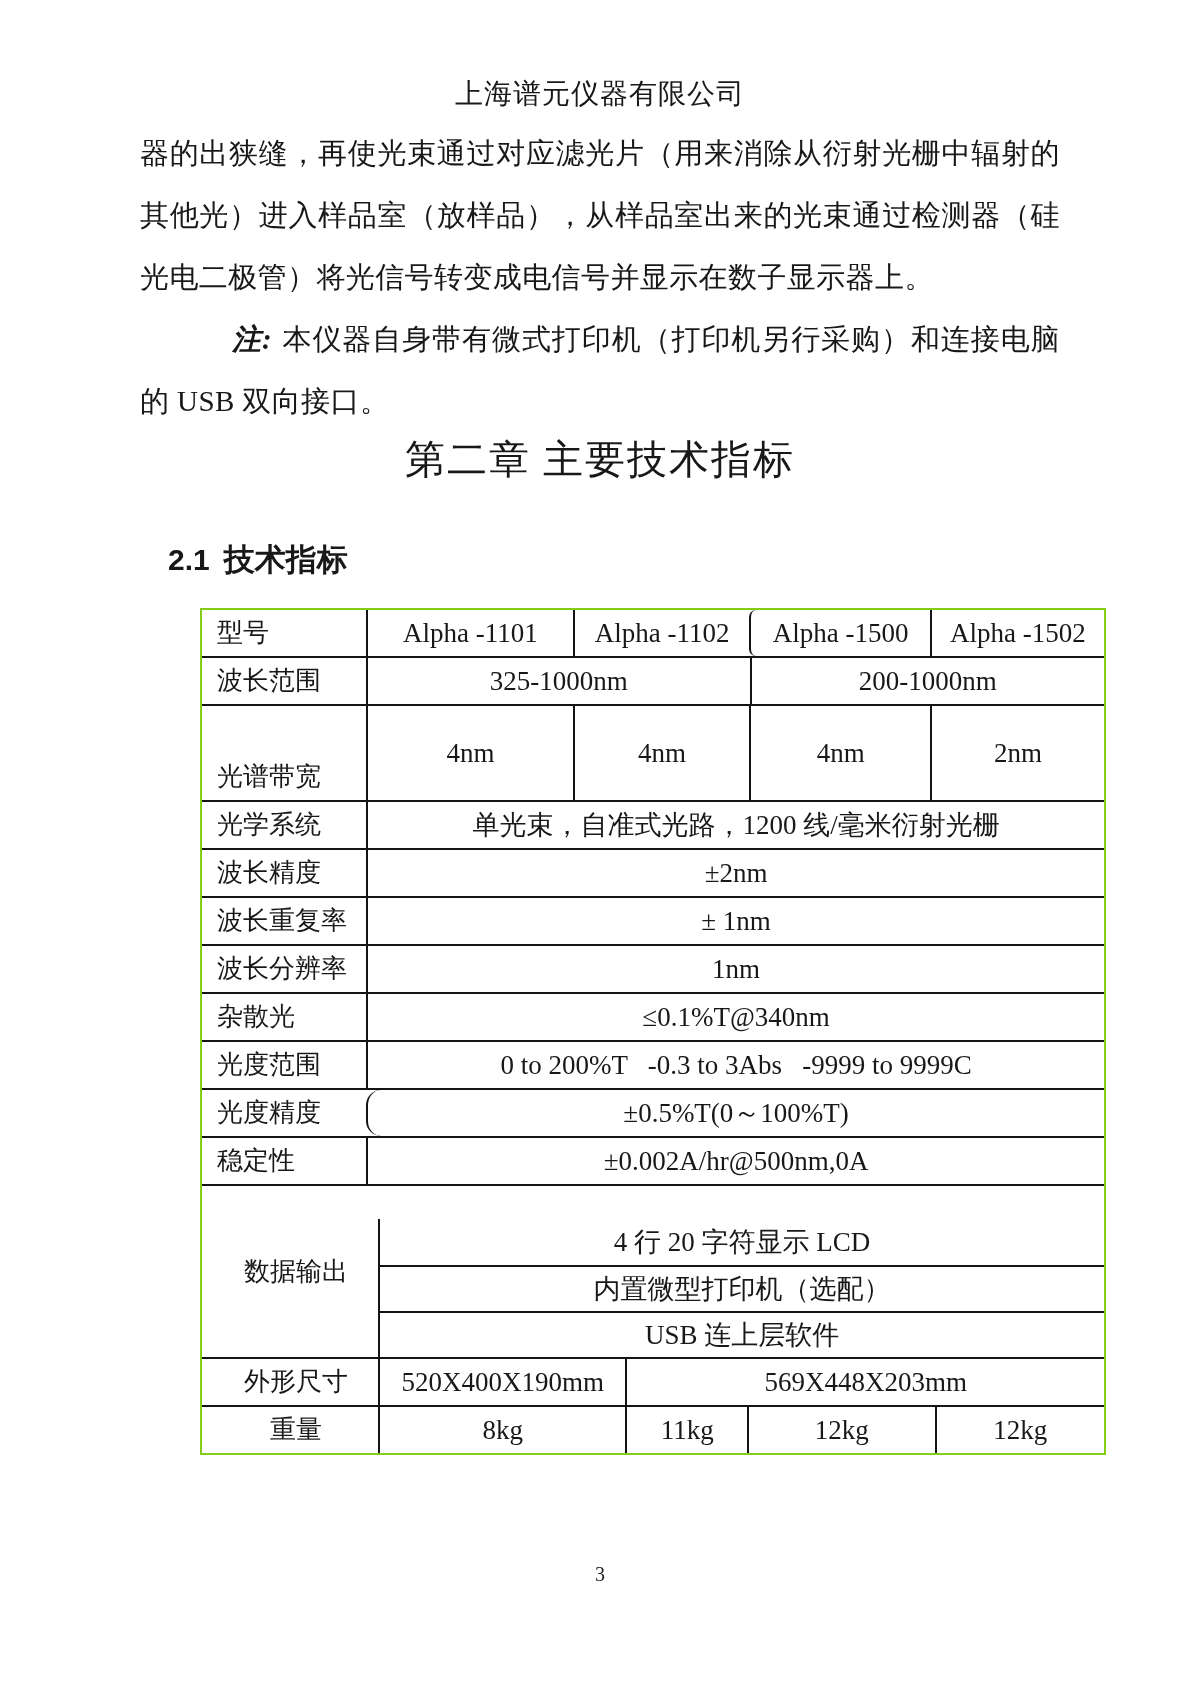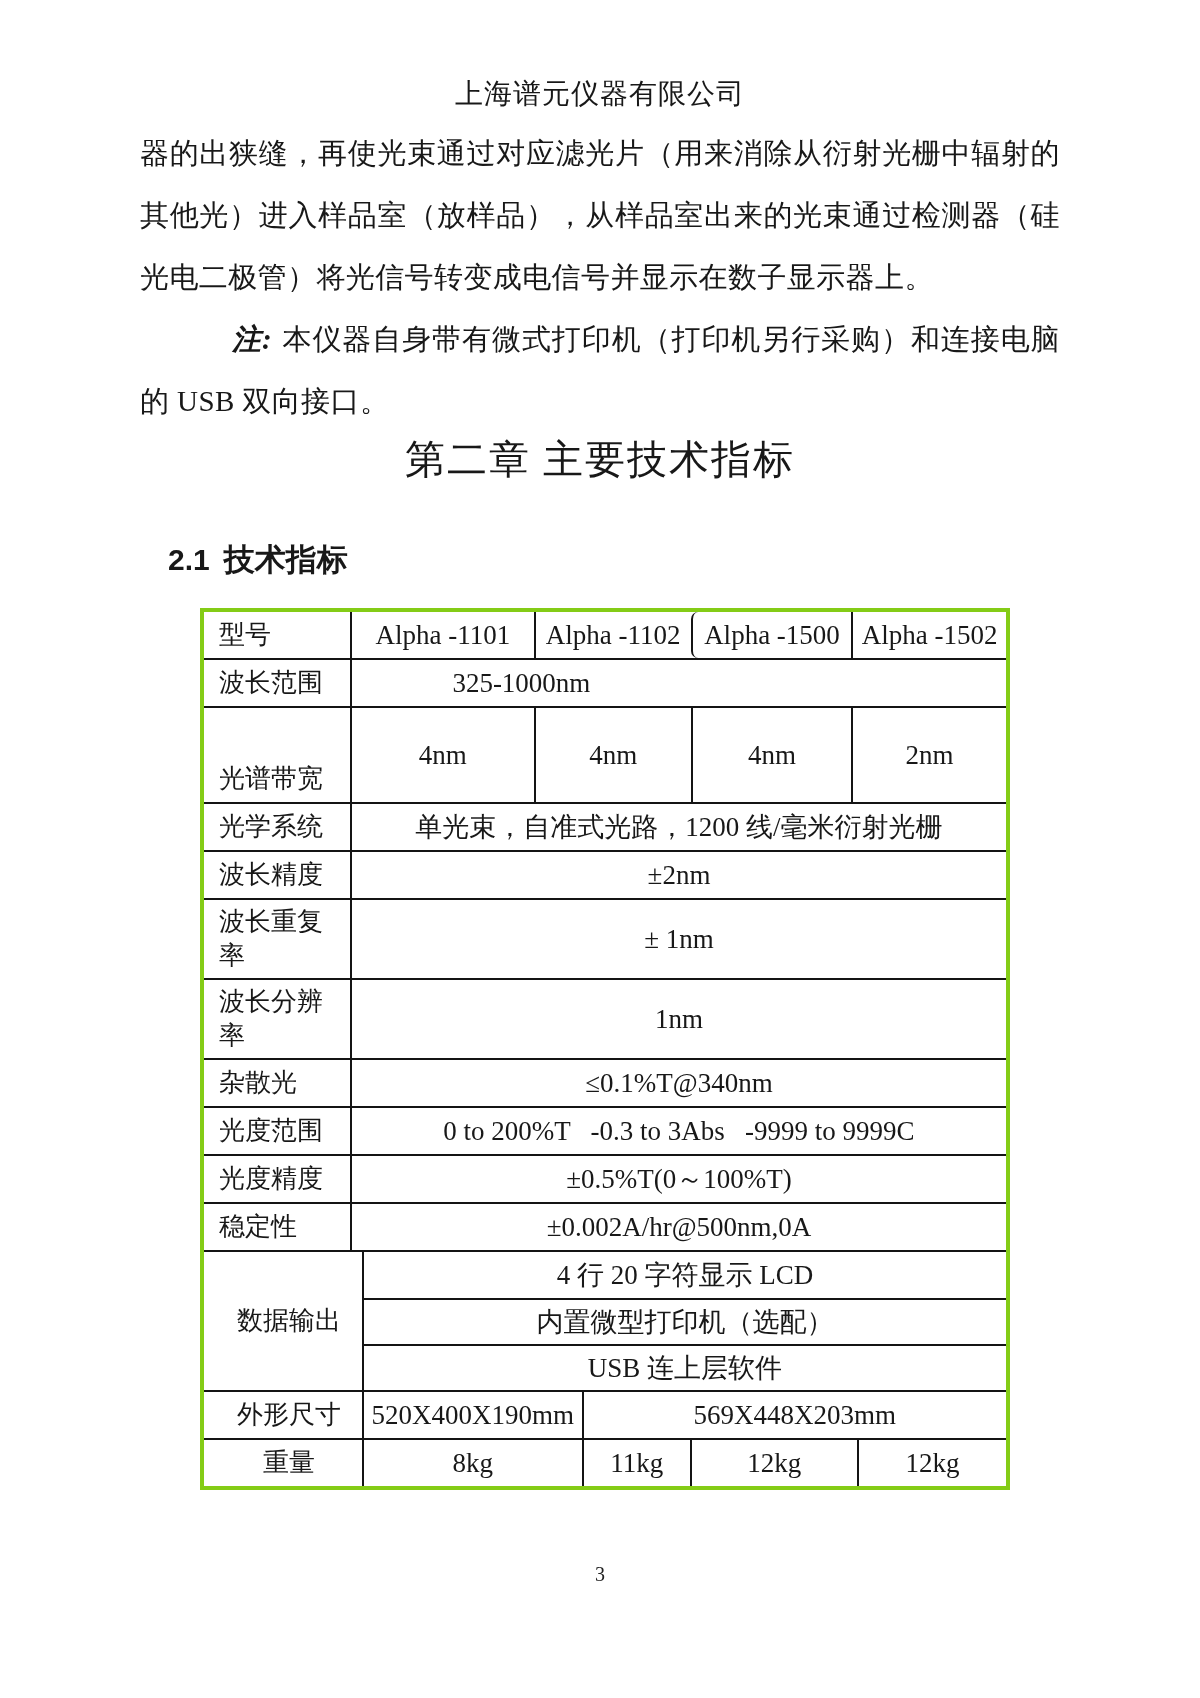--- a/index.html
+++ b/index.html
@@ -25,22 +25,22 @@
 
   .chapter-title {
     text-align:center; font-size:40px; line-height:56px;
     margin-top:0; font-weight:500; letter-spacing:2px;
   }
 
   .section-title { margin-top:54px; margin-left:28px; font-size:31px; line-height:36px; }
   .sec-num { font-family:"Liberation Sans","DejaVu Sans",sans-serif; font-size:30px; margin-right:14px; }
 
   .spec-table {
-    margin-top:30px; margin-left:60px; width:810px;
-    border:4px solid #84cc16;
+    margin-top:30px; margin-left:60px; width:906px;
+    border:2px solid #84cc16;
   }
   .trow { display:flex; border-top:2px solid #141414; align-items:stretch; }
   .trow:first-child { border-top:none; }
   .tcell {
     display:flex; align-items:center; justify-content:center;
     border-left:2px solid #141414;
     font-size:27px; min-height:46px; padding:5px 4px;
     white-space:pre-wrap; text-align:center; line-height:34px;
   }
   .tcell.label {
@@ -80,20 +80,21 @@
       <div class="trow">
         <div class="tcell label" style="flex: 0 0 18.2%;">型号</div>
         <div class="tcell val" style="flex: 0 0 22.9%;">Alpha -1101</div>
         <div class="tcell val" style="flex: 0 0 19.6%;">Alpha -1102</div>
         <div class="tcell val" style="flex: 0 0 20%; border-radius: 7px;">Alpha -1500</div>
         <div class="tcell val" style="flex: 1 1 19.3%;">Alpha -1502</div>
       </div>
       <div class="trow">
         <div class="tcell label" style="flex: 0 0 18.2%;">波长范围</div>
         <div class="tcell val" style="flex: 0 0 42.5%;">325-1000nm</div>
+        <div class="tcell val" style="flex: 1 1 39.3%;">200-1000nm</div>
       </div>
       <div class="trow">
         <div class="tcell label" style="flex: 0 0 18.2%; margin-top: 48px;">光谱带宽</div>
         <div class="tcell val" style="flex: 0 0 22.9%;">4nm</div>
         <div class="tcell val" style="flex: 0 0 19.6%;">4nm</div>
         <div class="tcell val" style="flex: 0 0 20%;">4nm</div>
         <div class="tcell val" style="flex: 1 1 19.3%;">2nm</div>
       </div>
       <div class="trow">
         <div class="tcell label" style="flex: 0 0 18.2%;">光学系统</div>
@@ -114,29 +115,29 @@
       <div class="trow">
         <div class="tcell label" style="flex: 0 0 18.2%;">杂散光</div>
         <div class="tcell val" style="flex: 1 1 81.8%;">≤0.1%T@340nm</div>
       </div>
       <div class="trow">
         <div class="tcell label" style="flex: 0 0 18.2%;">光度范围</div>
         <div class="tcell val" style="flex: 1 1 81.8%;">0 to 200%T   -0.3 to 3Abs   -9999 to 9999C</div>
       </div>
       <div class="trow">
         <div class="tcell label" style="flex: 0 0 18.2%;">光度精度</div>
-        <div class="tcell val" style="flex: 1 1 81.8%;">±0.5%T(0～100%T)</div>
+        <div class="tcell val" style="flex: 1 1 81.8%; border-radius: 15px;">±0.5%T(0～100%T)</div>
       </div>
       <div class="trow">
         <div class="tcell label" style="flex: 0 0 18.2%;">稳定性</div>
         <div class="tcell val" style="flex: 1 1 81.8%;">±0.002A/hr@500nm,0A</div>
       </div>
       <div class="trow">
         <div class="tcell label center" style="flex: 0 0 18.2%;">数据输出</div>
-        <div class="tstack" style="flex: 1 1 81.8%;">
+        <div class="tstack" style="flex: 1 1 81.8%; margin-top: 33px;">
           <div class="tcell scell">4 行 20 字符显示 LCD</div>
           <div class="tcell scell">内置微型打印机（选配）</div>
           <div class="tcell scell">USB 连上层软件</div>
         </div>
       </div>
       <div class="trow">
         <div class="tcell label center" style="flex: 0 0 18.2%;">外形尺寸</div>
         <div class="tcell val" style="flex: 0 0 27.4%;">520X400X190mm</div>
         <div class="tcell val" style="flex: 1 1 54.4%;">569X448X203mm</div>
       </div>

